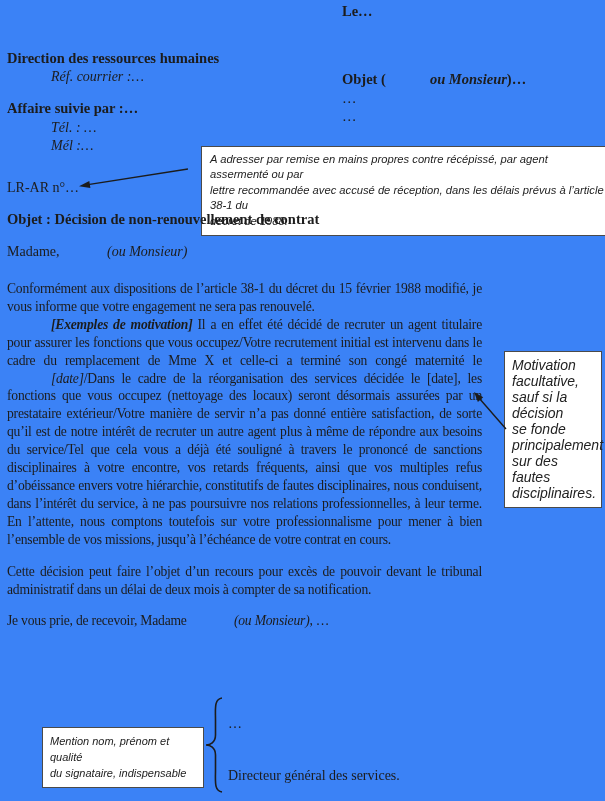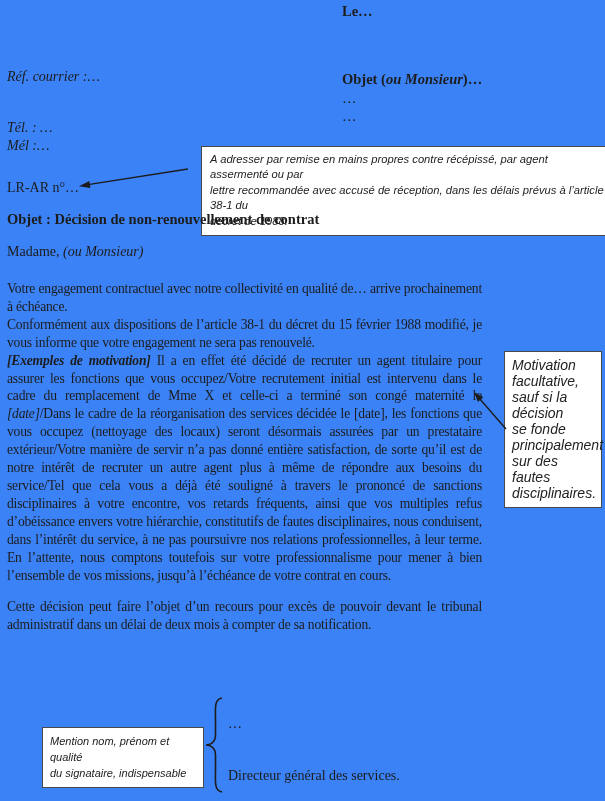--- a/index.html
+++ b/index.html
@@ -2,21 +2,21 @@
 <html lang="fr"><head>
 <meta charset="utf-8">
 <style>
   html,body { margin:0; padding:0; background:#ffffff; }
   .page {
     position:relative; width:605px; height:801px; background:#3b82f6;
     font-family:"Liberation Serif", serif; color:#1c1c1c; overflow:hidden;
   }
   .abs { position:absolute; }
   .b { font-weight:bold; }
-  .i { font-style:italic; }
+  .i { font-style:italic;margin-left:44px; }
   .h { font-size:14.5px; white-space:nowrap; }
   .h2 { font-size:14px; white-space:nowrap; }
   .body-text { font-size:13.6px; line-height:17.9px; letter-spacing:-0.2px; text-align:justify; }
   .body-text p { margin:0; }
   .body-text p.gap { margin-top:14px; }
   .note {
     font-family:"Liberation Sans", sans-serif; font-style:italic;
     border:1px solid #4a4a4a; color:#222222; white-space:pre-line;
     box-sizing:content-box; background:#ffffff;
   }
@@ -25,21 +25,23 @@
   .sig-note      { font-size:11px; line-height:16px;  padding:5px 7px 6px 7px; width:146px; }
   svg { display:block; }
 </style>
 </head>
 <body>
 
 <div class="page">
 
   <div class="abs h b" style="left:342px; top:3px;">Le…</div>
 
+  <div class="abs h b" style="left:7px; top:50px;">Direction des ressources humaines</div>
   <div class="abs h2 i" style="left:7px; top:69px;">Réf. courrier :…</div>
+  <div class="abs h b" style="left:7px; top:100px;">Affaire suivie par :…</div>
   <div class="abs h2 i" style="left:7px; top:120px;">Tél. : …</div>
   <div class="abs h2 i" style="left:7px; top:138px;text-align:center;">Mél :…</div>
   <div class="abs h2" style="left:7px; top:180px;">LR-AR n°…</div>
 
   <div class="abs h b" style="left:342px; top:71px;">
     <span>Objet (</span><span class="i">ou Monsieur</span><span>)…</span>
   </div>
   <div class="abs h" style="left:342px; top:90px;">…</div>
   <div class="abs h" style="left:342px; top:108px;">…</div>
 
@@ -52,24 +54,24 @@
     <polygon points="3,24.2 13.3,19 14.4,25.9" fill="#1c1c1c"></polygon>
   </svg>
 
   <div class="abs h b" style="left:7px; top:211px;">Objet : Décision de non-renouvellement de contrat</div>
 
   <div class="abs h2" style="left:7px; top:244px;">
     <span>Madame, </span><span class="i">(ou Monsieur)</span>
   </div>
 
   <div class="abs body-text" style="left:7px; top:280px; width:475px;">
-    <p>Votre engagement contractuel avec notre collectivité en qualité de… arrive prochainement à échéance.</p>
     <p>Conformément aux dispositions de l’article 38-1 du décret du 15 février 1988 modifié, je vous informe que votre engagement ne sera pas renouvelé.</p>
     <p><span class="b i">[Exemples de motivation]</span><span> Il a en effet été décidé de recruter un agent titulaire pour assurer les fonctions que vous occupez/Votre recrutement initial est intervenu dans le cadre du remplacement de Mme X et celle-ci a terminé son congé maternité le </span><span class="i">[date]</span><span>/Dans le cadre de la réorganisation des services décidée le [date], les fonctions que vous occupez (nettoyage des locaux) seront désormais assurées par un prestataire extérieur/Votre manière de servir n’a pas donné entière satisfaction, de sorte qu’il est de notre intérêt de recruter un autre agent plus à même de répondre aux besoins du service/Tel que cela vous a déjà été souligné à travers le prononcé de sanctions disciplinaires à votre encontre, vos retards fréquents, ainsi que vos multiples refus d’obéissance envers votre hiérarchie, constitutifs de fautes disciplinaires, nous conduisent, dans l’intérêt du service, à ne pas poursuivre nos relations professionnelles, à leur terme. En l’attente, nous comptons toutefois sur votre professionnalisme pour mener à bien l’ensemble de vos missions, jusqu’à l’échéance de votre contrat en cours.</span></p>
     <p class="gap">Cette décision peut faire l’objet d’un recours pour excès de pouvoir devant le tribunal administratif dans un délai de deux mois à compter de sa notification.</p>
+    <p class="gap"><span>Je vous prie, de recevoir, Madame </span><span class="i">(ou Monsieur)</span><span>, …</span></p>
   </div>
 
   <div class="abs note margin-note" style="left:504px; top:351px;">Motivation
 facultative,
 sauf si la décision
 se fonde
 principalement
 sur des fautes
 disciplinaires.</div>
 

